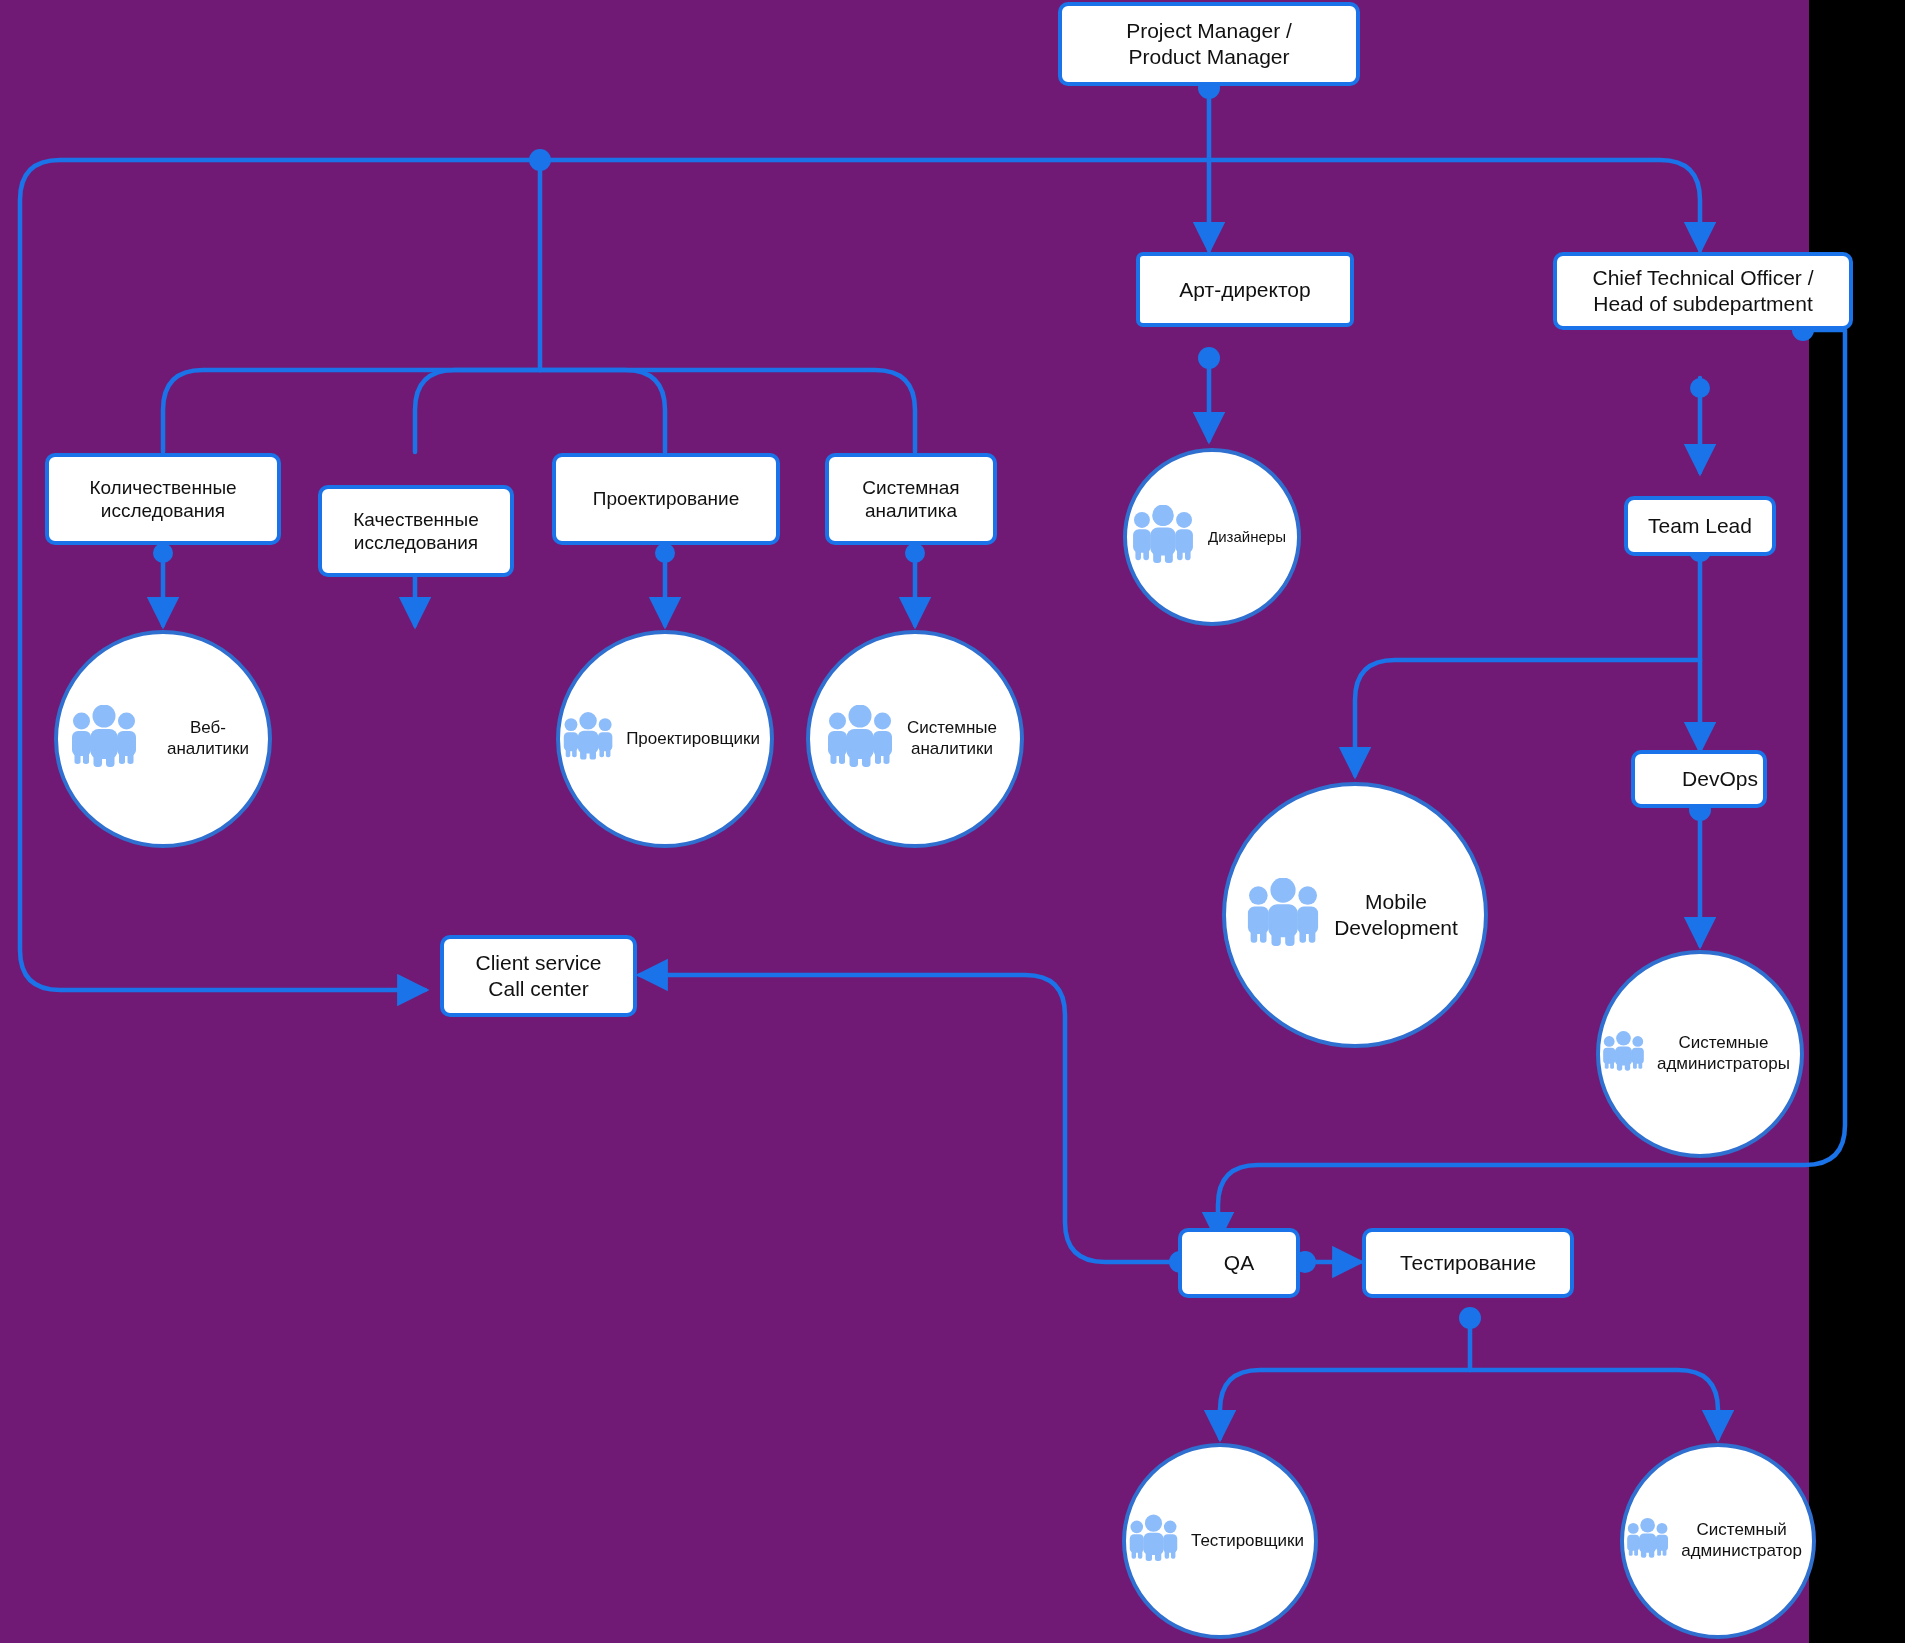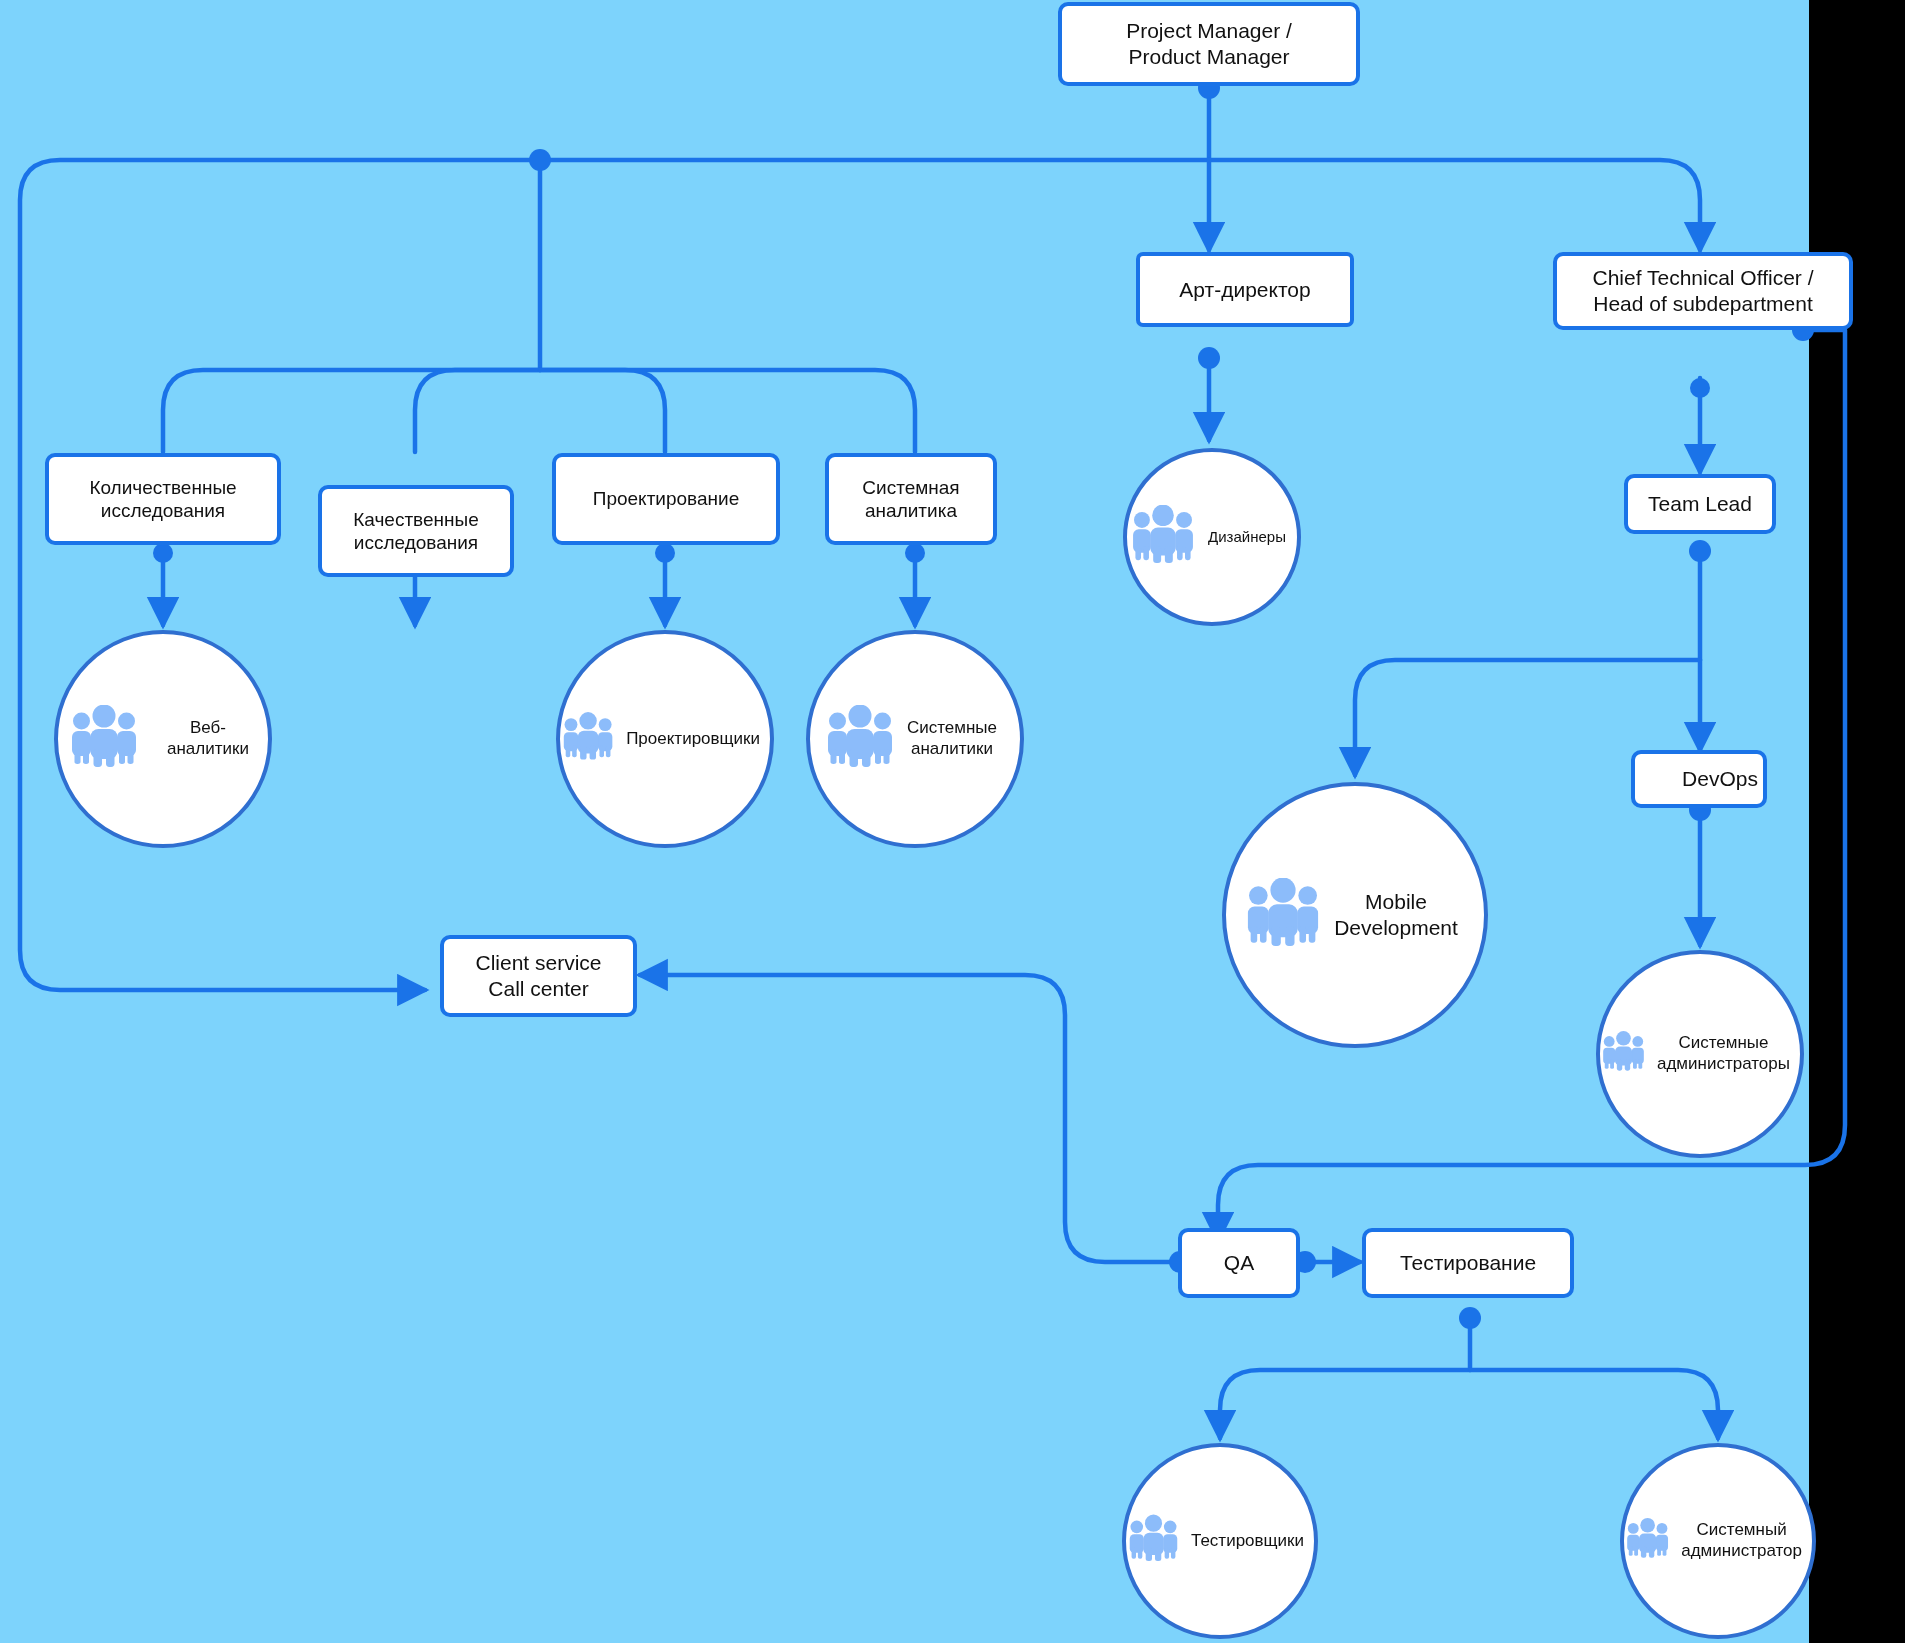--- a/index.html
+++ b/index.html
@@ -1,18 +1,18 @@
 <!DOCTYPE html>
 <html><head>
 <meta charset="utf-8">
 <style>
   html,body{margin:0;padding:0;background:#000;}
   body{width:1905px;height:1643px;overflow:hidden;
        font-family:"Liberation Sans","DejaVu Sans",sans-serif;}
-  #stage{position:relative;width:1809px;height:1643px;background:#7dd3fc;}
+  #stage{position:relative;width:1809px;height:1643px;background:#701a75;}
   svg#wires{position:absolute;left:0;top:0;width:1905px;height:1643px;}
 
   .node{position:absolute;box-sizing:border-box;display:flex;
         align-items:center;justify-content:center;text-align:center;
         background:#ffffff;color:#111111;}
   .box{border:4px solid #1a73e8;border-radius:10px;line-height:1.22;}
   .circle{border:4px solid #2f6fd0;border-radius:50%;
           flex-direction:row;line-height:1.22;}
   .circle .ppl{display:block;margin-bottom:6px;}
   .circle .clab{padding:0 10px;}
@@ -106,21 +106,21 @@
     <span>Арт-директор</span>
   </div>
 
   <div class="node box t21" style="left:1553px;top:252px;width:300px;height:78px;">
     <div>
       <span>Chief Technical Officer /</span><br>
       <span>Head of subdepartment</span>
     </div>
   </div>
 
-  <div class="node box t21" style="left:1624px;top:474px;width:152px;height:60px;">
+  <div class="node box t21" style="left:1624px;top:496px;width:152px;height:60px;">
     <span>Team Lead</span>
   </div>
 
   <div class="node box t21" style="left:1631px;top:750px;width:136px;height:58px;padding-left:42px;">
     <span>DevOps</span>
   </div>
 
   <div class="node box t19" style="left:45px;top:453px;width:236px;height:92px;">
     <div>
       <span>Количественные</span><br>

